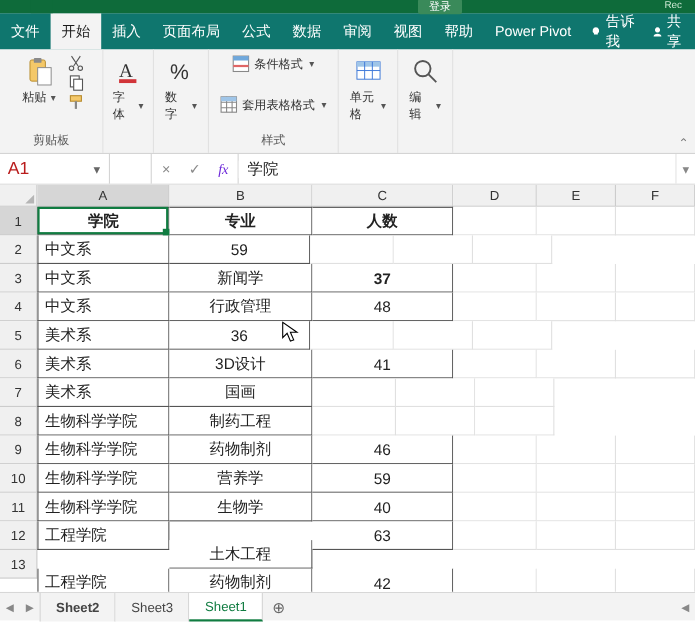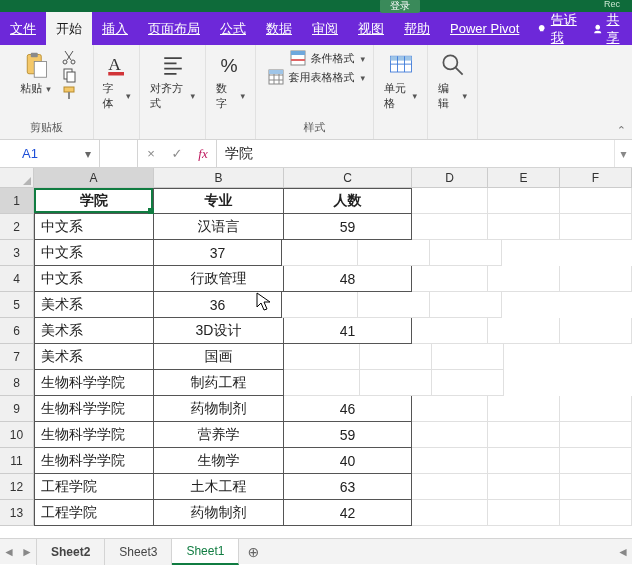--- a/index.html
+++ b/index.html
@@ -4,21 +4,21 @@
 <style>
   * { box-sizing: border-box; margin: 0; padding: 0; }
   html, body { width: 632px; height: 578px; font-family: "Microsoft YaHei", Arial, sans-serif; font-size: 12px; background:#fff; overflow:hidden; }
   
   .titlebar { height:12px; background:#0e6b3a; position:relative; }
   .titlebar .qat-sliver { position:absolute; left:28px; top:0; width:20px; height:12px; background:#0e6b3a; }
   .titlebar .center { position:absolute; left:380px; top:-1px; height:13px; display:flex; align-items:center; gap:6px; }
   .titlebar .tag { background:#3a8a5a; color:#fff; font-size:10px; padding:0 10px; border-radius:2px; }
   .titlebar .recicon { position:absolute; right:12px; top:-1px; display:flex; align-items:center; gap:4px; color:#c8e6d0; font-size:9px; }
   
-  .tabs { height:33px; background:#6d28d9; display:flex; align-items:stretch; color:#fff; font-size:13px;text-decoration:underline; }
+  .tabs { height:33px; background:#0f766e; display:flex; align-items:stretch; color:#fff; font-size:13px; }
   .tab { padding:0 10px; display:flex; align-items:center; cursor:pointer; white-space:nowrap; }
   .tab.active { background:#f3f3f3; color:#1a1a1a; }
   .tabs .spacer { flex:1; }
   .tabs .tell { display:flex; align-items:center; gap:4px; padding:0 8px; }
   .tabs .share { display:flex; align-items:center; gap:4px; padding:0 8px; }
   .tabs svg { width:14px; height:14px; }
   
   .ribbon { height:95px; background:#f3f3f3; border-bottom:1px solid #d4d4d4; display:flex; position:relative; }
   .group { display:flex; flex-direction:column; align-items:center; justify-content:space-between; padding:4px 6px 2px 6px; border-right:1px solid #e1e1e1; }
   .group .controls { display:flex; align-items:flex-start; gap:6px; }
@@ -28,26 +28,26 @@
   .bigbtn .lbl { font-size:11px; color:#333; display:flex; align-items:center; gap:2px; }
   .mini { display:flex; flex-direction:column; gap:2px; }
   .mini .row { display:flex; align-items:center; gap:2px; cursor:pointer; }
   .mini svg { width:16px; height:16px; }
   .style-row { display:flex; align-items:center; gap:4px; font-size:11px; color:#333; padding:1px 2px; cursor:pointer; white-space:nowrap; }
   .style-row svg { width:16px; height:16px; }
   .ribbon .collapse { position:absolute; right:6px; bottom:2px; font-size:11px; color:#777; cursor:pointer; }
   
   .fbar { height:28px; display:flex; align-items:stretch; border-bottom:1px solid #d4d4d4; background:#fff; }
   .namebox { width:100px; border-right:1px solid #d4d4d4; display:flex; align-items:center; }
-  .namebox input { border:0; width:78px; padding:0 22px; font-size:13px; outline:none; color:#1d4ed8; }
+  .namebox input { border:0; width:78px; padding:0 7px; font-size:16px; outline:none; color:#b91c1c; }
   .namebox .dd { width:20px; text-align:center; color:#666; cursor:pointer; }
   .fbar .gap { width:38px; border-right:1px solid #d4d4d4; }
   .fbtns { display:flex; align-items:center; border-right:1px solid #d4d4d4; }
   .fbtn { width:26px; text-align:center; color:#8a8a8a; cursor:pointer; font-size:13px; }
-  .fx { font-style:italic; font-family:"Times New Roman",serif; color:#be185d; }
+  .fx { font-style:italic; font-family:"Times New Roman",serif; color:#6d28d9; }
   .formula { flex:1; display:flex; align-items:center; }
   .formula input { border:0; width:100%; padding:0 8px; font-size:14px; outline:none; color:#222; }
   .fbar .expand { width:18px; display:flex; align-items:center; justify-content:center; color:#888; cursor:pointer; border-left:1px solid #e4e4e4;}
   
   .gridwrap { position:relative; height:370px; overflow:hidden; background:#fff; }
   .corner { position:absolute; left:0; top:0; width:34px; height:20px; background:#f0f0f0; border-right:1px solid #ccc; border-bottom:1px solid #ccc; }
   .corner::after{content:""; position:absolute; right:2px; bottom:2px; width:0;height:0;border-left:8px solid transparent;border-bottom:8px solid #b5b5b5;}
   .colheads { position:absolute; left:34px; top:0; height:20px; display:flex; }
   .colhead { height:20px; background:#f0f0f0; border-right:1px solid #ccc; border-bottom:1px solid #ccc; display:flex; align-items:center; justify-content:center; color:#333; font-size:12px; }
   .colhead.sel { background:#d6d6d6; }
@@ -168,50 +168,37 @@
               <text x="6" y="22" font-size="20" font-family="serif" fill="#333">A</text>
               <rect x="6" y="24" width="18" height="4" fill="#d13438"></rect>
             </svg>
         </div>
         <span class="lbl dd-caret">字体</span>
       </div>
     </div>
     <div class="glabel">&nbsp;</div>
   </div>
 
-  <div class="group" style="width:66px">
-    <div class="controls">
-      <div class="bigbtn">
-        <div class="ico">
-          <svg viewBox="0 0 32 32">
-              <path stroke="#444" stroke-width="2" d="M6 8h20M6 14h14M6 20h20M6 26h14"></path>
-            </svg>
-        </div>
-        <span class="lbl dd-caret">对齐方式</span>
-      </div>
-    </div>
-    <div class="glabel">&nbsp;</div>
-  </div>
 
   <div class="group" style="width:50px">
     <div class="controls">
       <div class="bigbtn">
         <div class="ico">
           <svg viewBox="0 0 32 32">
               <text x="4" y="24" font-size="22" fill="#333">%</text>
             </svg>
         </div>
         <span class="lbl dd-caret">数字</span>
       </div>
     </div>
     <div class="glabel">&nbsp;</div>
   </div>
 
   <div class="group" style="width:118px">
-    <div class="controls" style="flex-direction:column; align-items:flex-end; gap:1px; width:100%;">
+    <div class="controls" style="flex-direction:column; align-items:center; gap:19px; width:100%;">
       <div class="style-row">
         <svg viewBox="0 0 16 16">
             <rect x="1" y="1" width="14" height="14" fill="#fff" stroke="#888"></rect>
             <rect x="1" y="1" width="14" height="4" fill="#6fa8dc"></rect>
             <rect x="1" y="9" width="14" height="2" fill="#e06666"></rect>
           </svg>
         <span>条件格式</span>
           <span class="dd-caret"></span>
       </div>
       <div class="style-row">
@@ -306,29 +293,29 @@
       <div class="crow">
         <div class="cell tb headercell firstcol firstrow" style="width: 120px;">学院</div>
         <div class="cell tb headercell firstrow" style="width: 130px;">专业</div>
         <div class="cell tb headercell firstrow" style="width: 128px;">人数</div>
         <div class="cell" style="width: 76px;"></div>
         <div class="cell" style="width: 72px;"></div>
         <div class="cell" style="width: 72px;"></div>
       </div>
       <div class="crow">
         <div class="cell tb firstcol" style="width: 120px;">中文系</div>
-        <div class="cell tb center" style="width: 130px;">汉语言</div>
         <div class="cell tb center" style="width: 128px;">59</div>
         <div class="cell" style="width: 76px;"></div>
         <div class="cell" style="width: 72px;"></div>
         <div class="cell" style="width: 72px;"></div>
       </div>
       <div class="crow">
         <div class="cell tb firstcol" style="width: 120px;">中文系</div>
-        <div class="cell tb center" style="width: 128px;">37</div>
+        <div class="cell tb center" style="width: 130px;">新闻学</div>
+        <div class="cell tb center" style="width: 128px; font-weight: bold;">37</div>
         <div class="cell" style="width: 76px;"></div>
         <div class="cell" style="width: 72px;"></div>
         <div class="cell" style="width: 72px;"></div>
       </div>
       <div class="crow">
         <div class="cell tb firstcol" style="width: 120px;">中文系</div>
         <div class="cell tb center" style="width: 130px;">行政管理</div>
         <div class="cell tb center" style="width: 128px;">48</div>
         <div class="cell" style="width: 76px;"></div>
         <div class="cell" style="width: 72px;"></div>
@@ -382,21 +369,21 @@
       <div class="crow">
         <div class="cell tb firstcol" style="width: 120px;">生物科学学院</div>
         <div class="cell tb center" style="width: 130px;">生物学</div>
         <div class="cell tb center" style="width: 128px;">40</div>
         <div class="cell" style="width: 76px;"></div>
         <div class="cell" style="width: 72px;"></div>
         <div class="cell" style="width: 72px;"></div>
       </div>
       <div class="crow">
         <div class="cell tb firstcol" style="width: 120px;">工程学院</div>
-        <div class="cell tb center" style="width: 130px;">土木工程</div>
+        <div class="cell tb center" style="width: 130px; margin-top: 17px;">土木工程</div>
         <div class="cell tb center" style="width: 128px;">63</div>
         <div class="cell" style="width: 76px;"></div>
         <div class="cell" style="width: 72px;"></div>
         <div class="cell" style="width: 72px;"></div>
       </div>
       <div class="crow">
         <div class="cell tb firstcol" style="width: 120px;">工程学院</div>
         <div class="cell tb center" style="width: 130px;">药物制剂</div>
         <div class="cell tb center" style="width: 128px;">42</div>
         <div class="cell" style="width: 76px;"></div>

